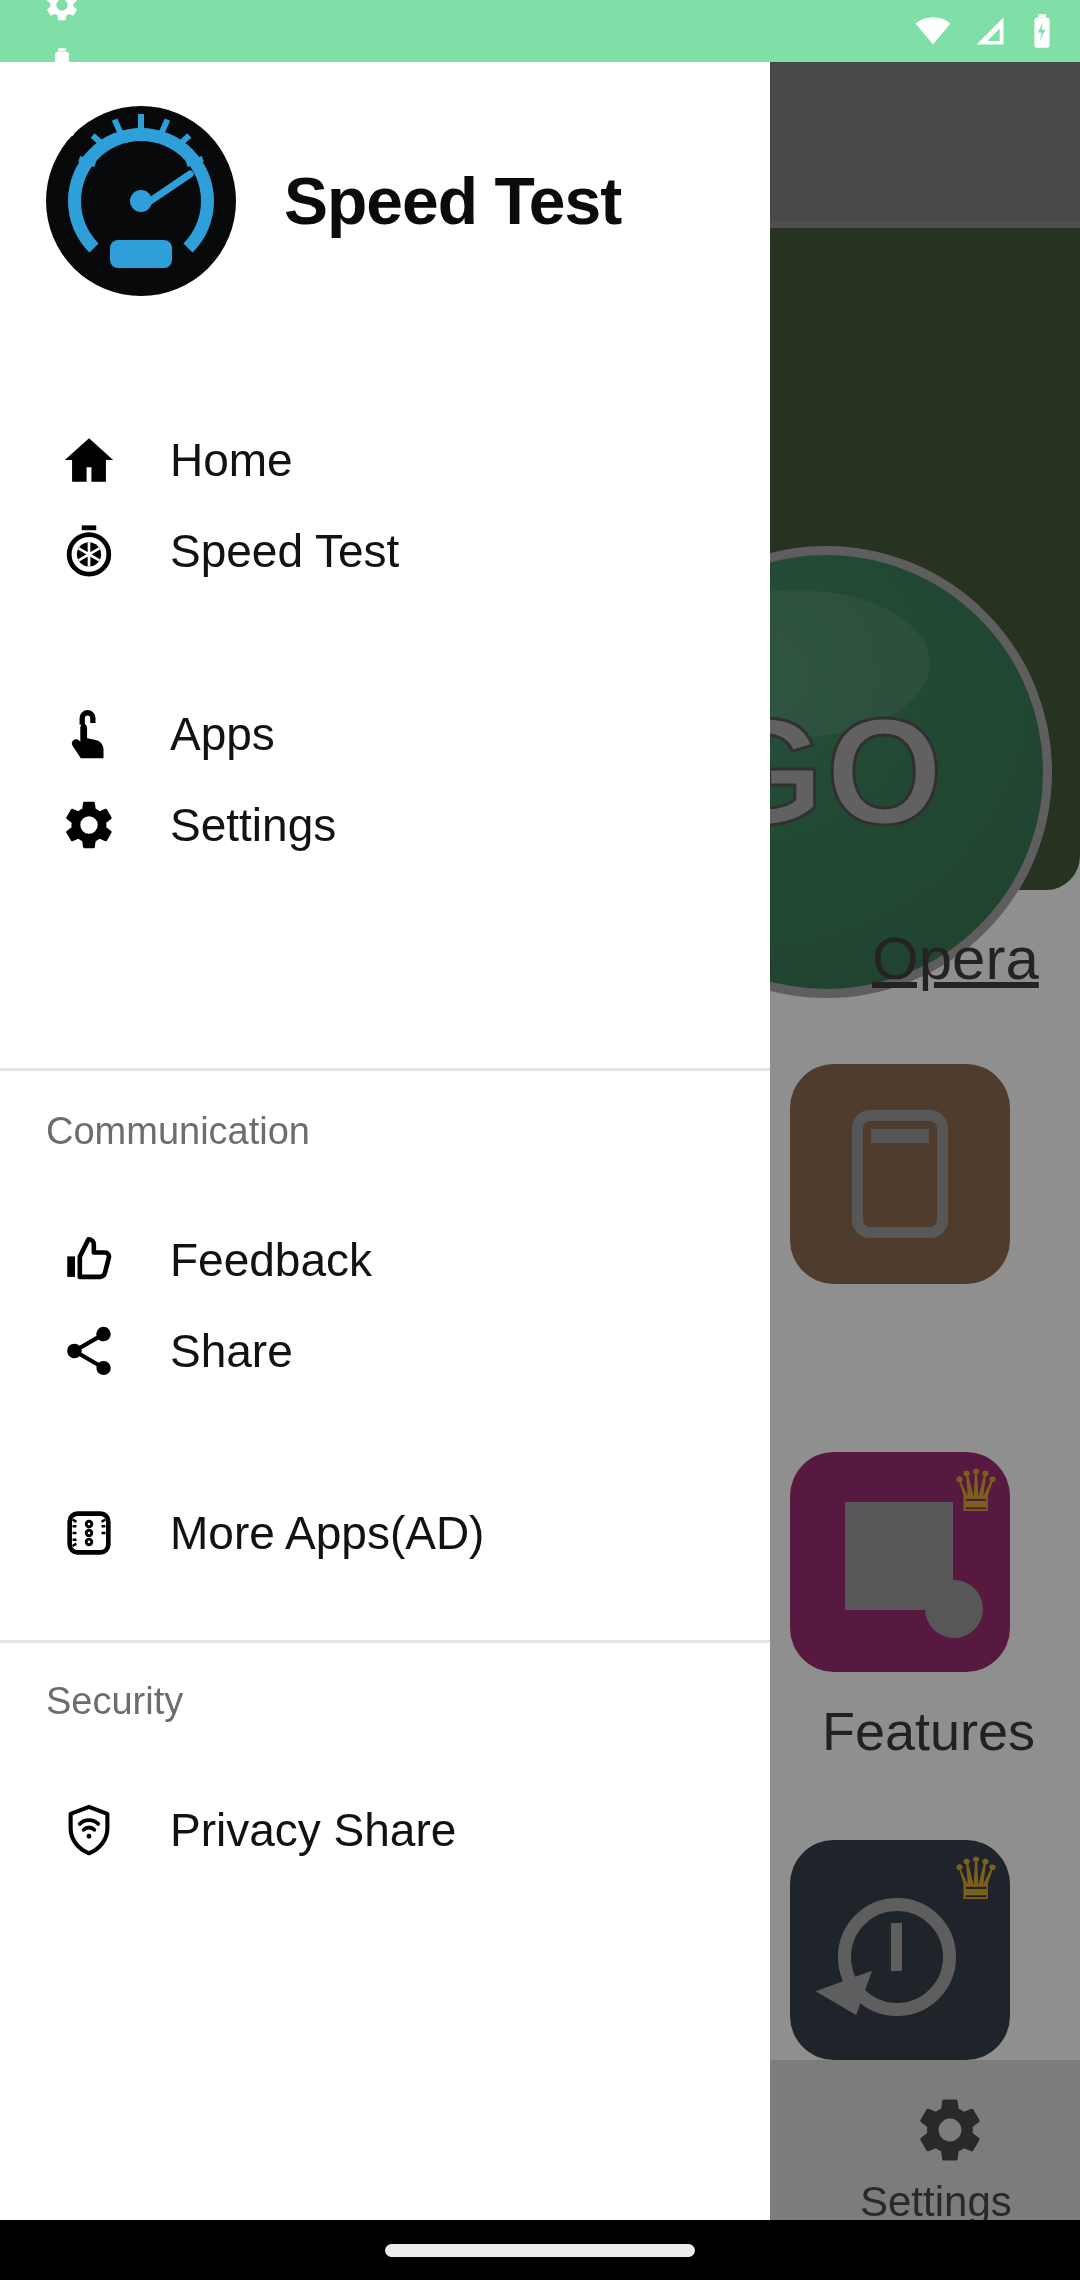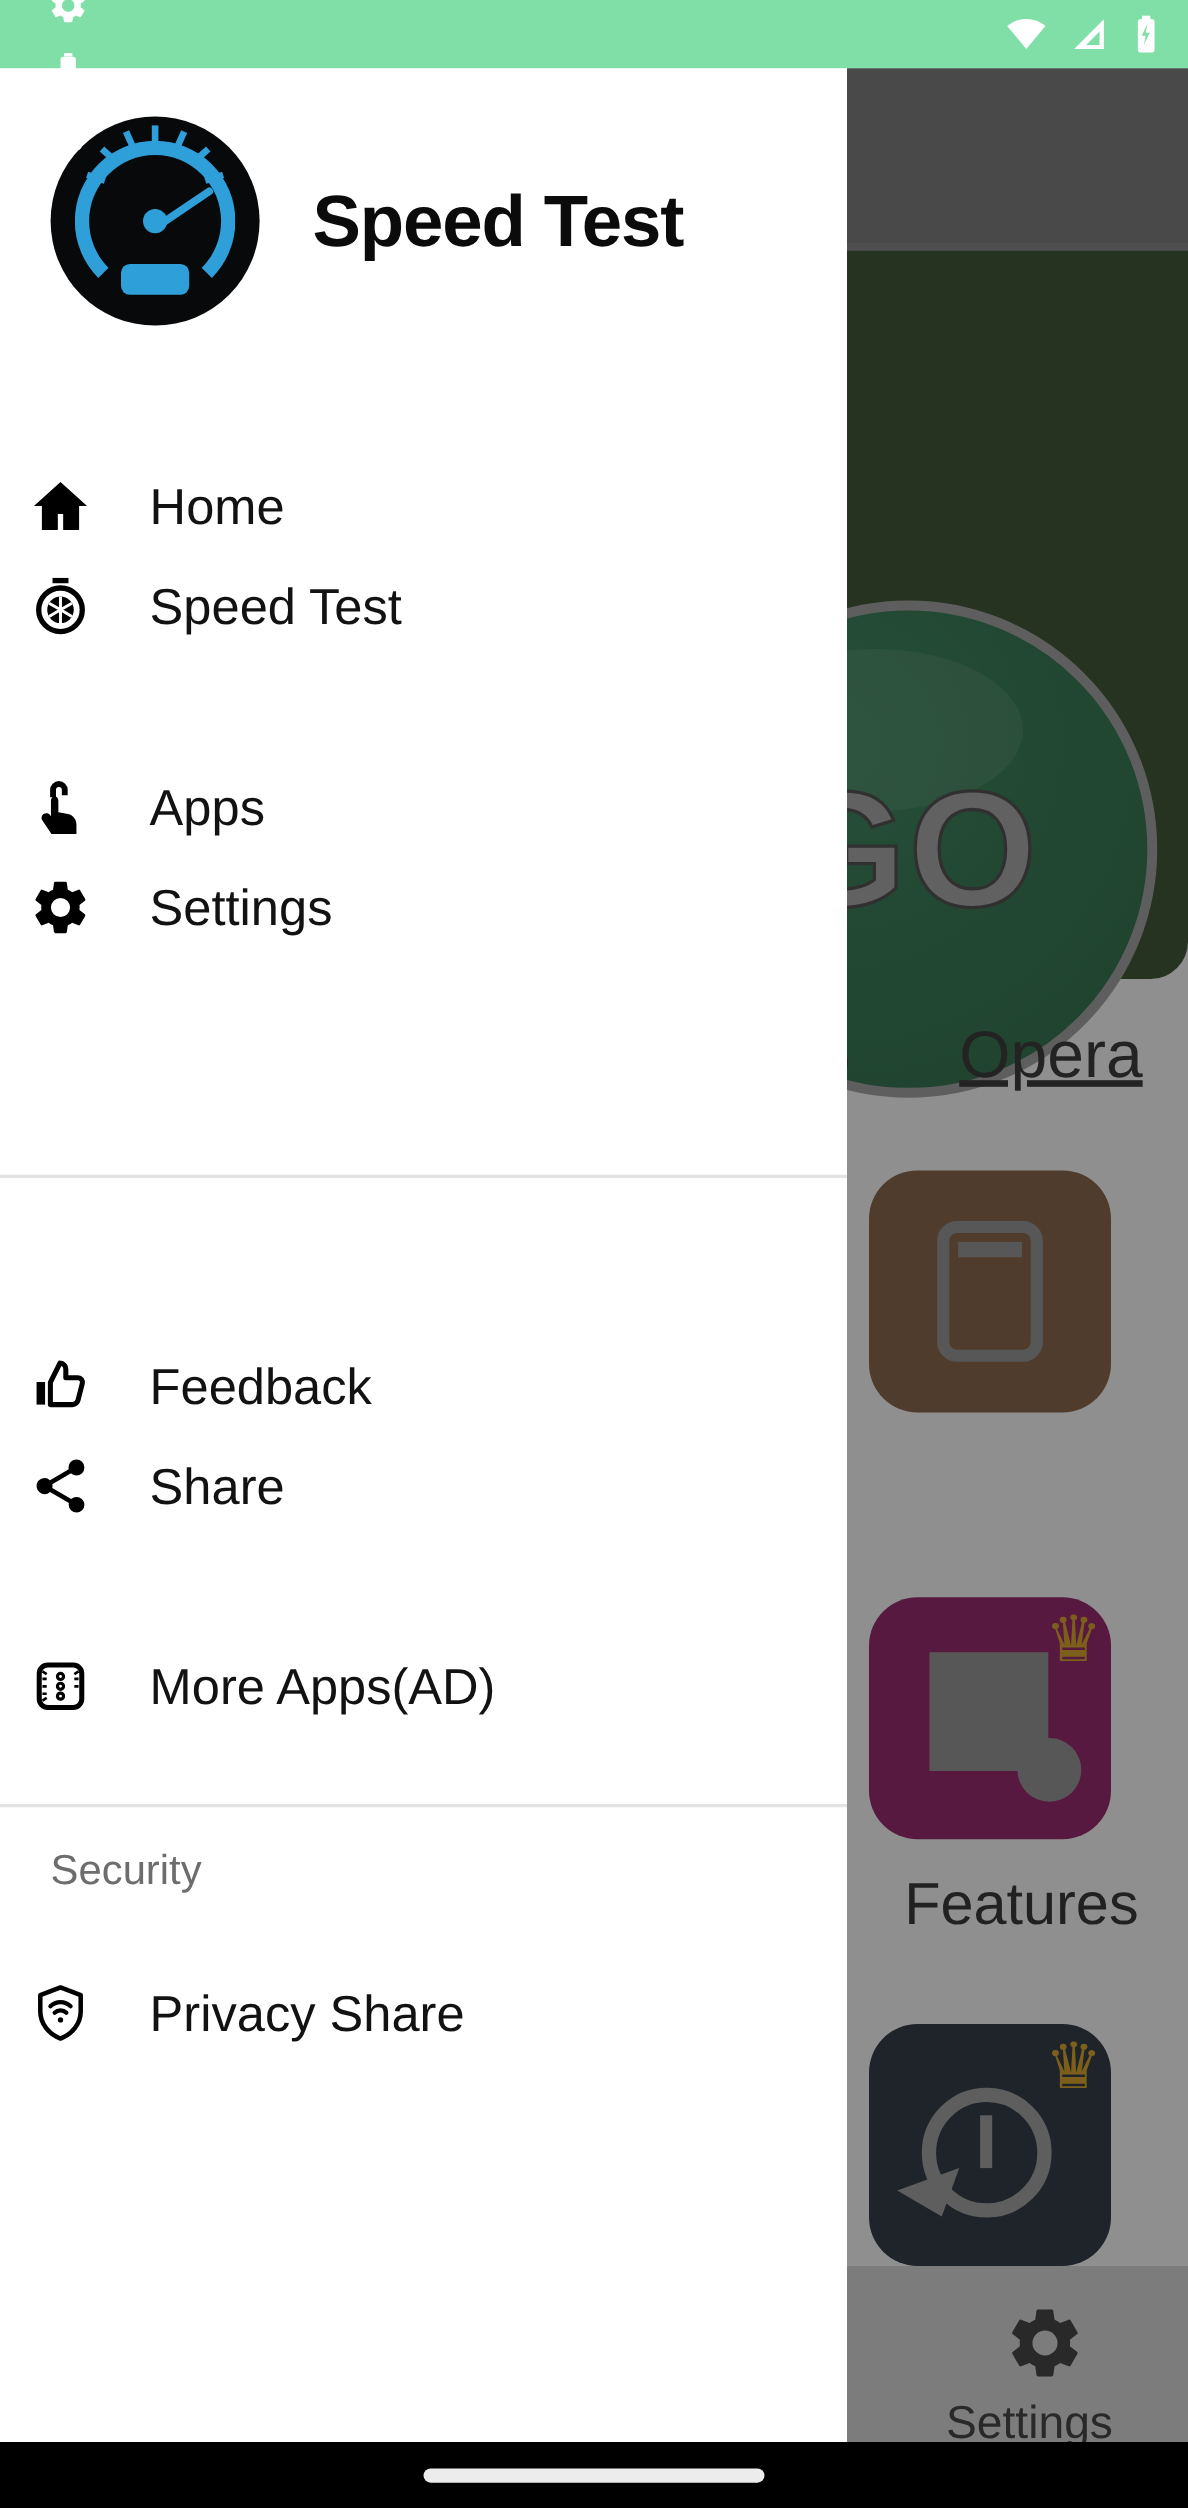--- a/index.html
+++ b/index.html
@@ -235,21 +235,21 @@
   #app-title {
     margin-left: 48px;
     font-size: 66px; font-weight: 700; color: #0b0b0b;
     letter-spacing: -1px;
   }
 
   .menu-item {
     position: absolute; left: 0;
     width: 770px; height: 92px;
     display: flex; align-items: center;
-    padding-left: 24px;
+    padding-left: 58px;
   }
   .mi-icon {
     width: 62px; height: 62px;
     flex: 0 0 auto;
     display: flex; align-items: center; justify-content: center;
   }
   .mi-label {
     margin-left: 50px;
     font-size: 46px; color: #121212; font-weight: 400;
     white-space: nowrap;
@@ -380,20 +380,21 @@
       <span class="mi-icon">
         <svg viewBox="0 0 24 24" width="58" height="58">
             <path fill="#000" d="M19.14 12.94a7.07 7.07 0 000-1.88l2.03-1.58a.5.5 0 00.12-.64l-1.92-3.32a.5.5 0 00-.6-.22l-2.39.96a7.03 7.03 0 00-1.63-.94l-.36-2.54a.5.5 0 00-.5-.42h-3.84a.5.5 0 00-.5.42l-.36 2.54c-.59.24-1.13.56-1.63.94l-2.39-.96a.5.5 0 00-.6.22L2.65 8.84a.5.5 0 00.12.64l2.03 1.58a7.07 7.07 0 000 1.88l-2.03 1.58a.5.5 0 00-.12.64l1.92 3.32c.13.22.39.3.6.22l2.39-.96c.5.38 1.04.7 1.63.94l.36 2.54c.4.24.25.42.5.42h3.84c.25 0 .46-.18.5-.42l.36-2.54c.59-.24 1.13-.56 1.63-.94l2.39.96c.22.08.47 0 .6-.22l1.92-3.32a.5.5 0 00-.12-.64l-2.03-1.58zM12 15.6A3.6 3.6 0 1112 8.4a3.6 3.6 0 010 7.2z"></path>
           </svg>
       </span>
       <span class="mi-label">Settings</span>
     </div>
 
     <div class="divider" style="top:1068px"></div>
 
+    <div class="section-header" style="top:1110px">Communication</div>
 
     <div class="menu-item" style="top:1214px">
       <span class="mi-icon">
         <svg viewBox="0 0 24 24" width="58" height="58">
           <path fill="none" stroke="#000" stroke-width="1.9" stroke-linejoin="round" d="M8.2 10.6l3.6-7.2c1.3 0 2.2 1 2.2 2.3v3.2h4.6c1.1 0 1.9 1 1.6 2.1l-1.6 6.3c-.2 1-1.1 1.7-2.1 1.7H8.2z"></path>
           <rect x="3" y="10.5" width="3.2" height="8.5" fill="#000"></rect>
         </svg>
       </span>
       <span class="mi-label">Feedback</span>
     </div>

